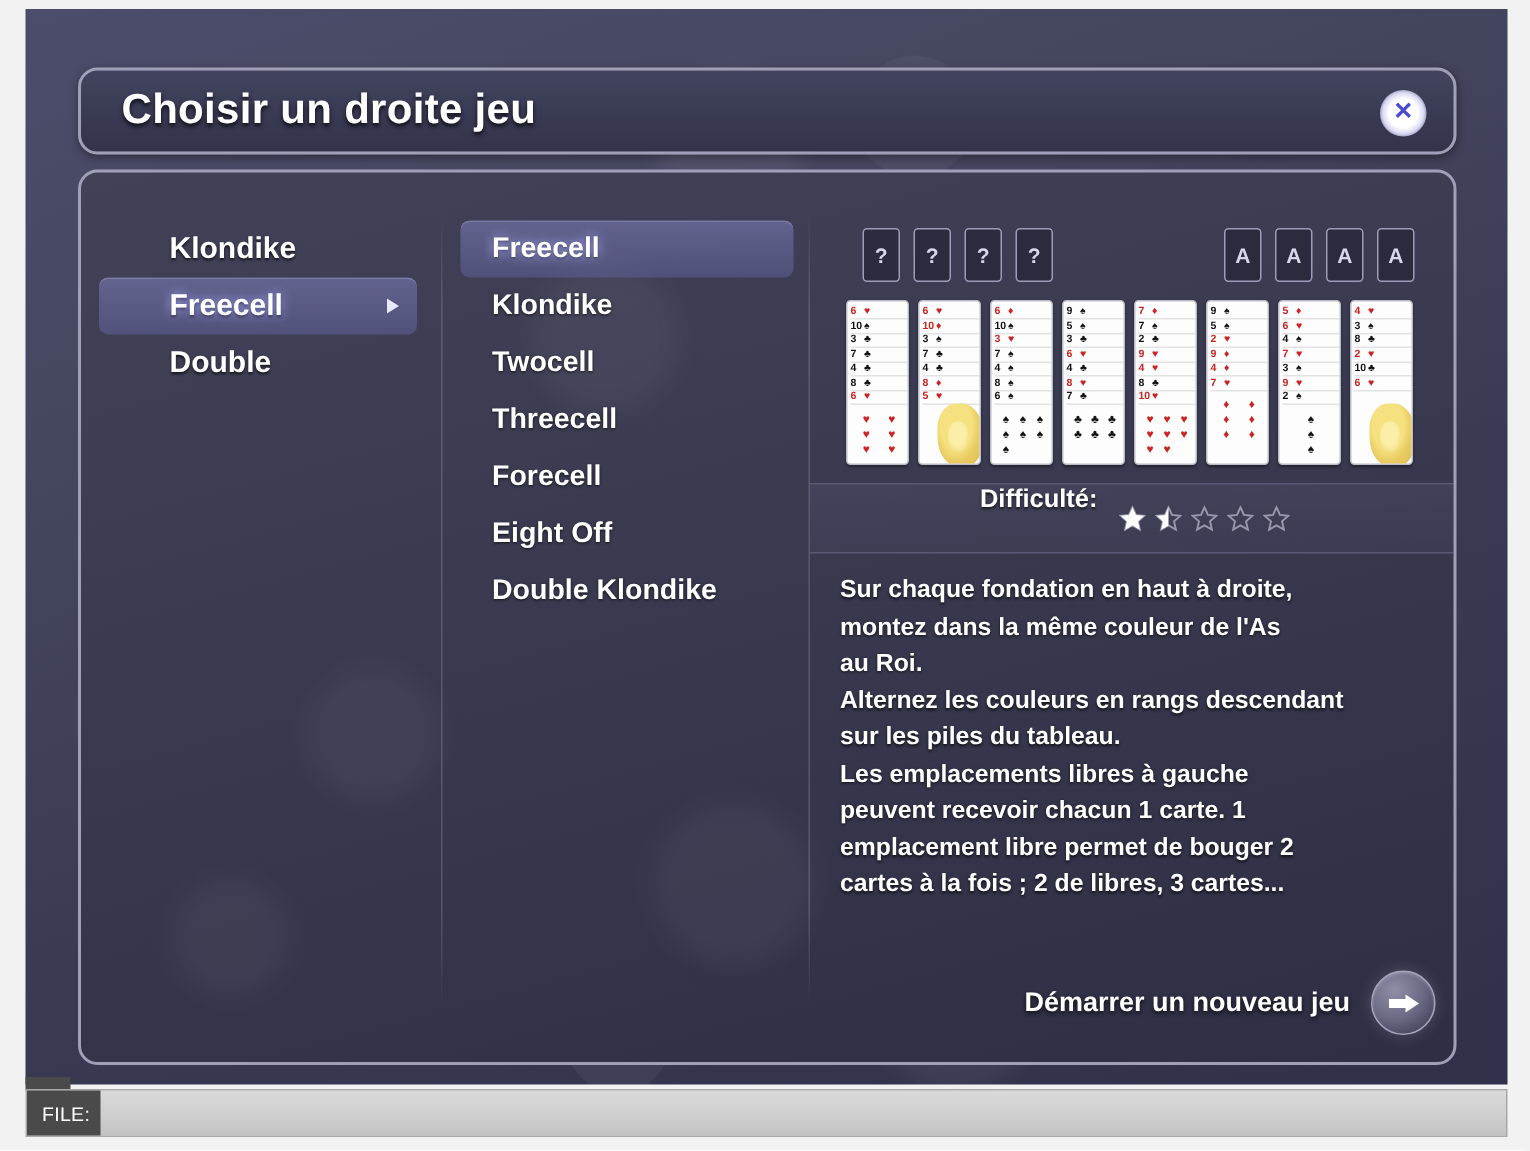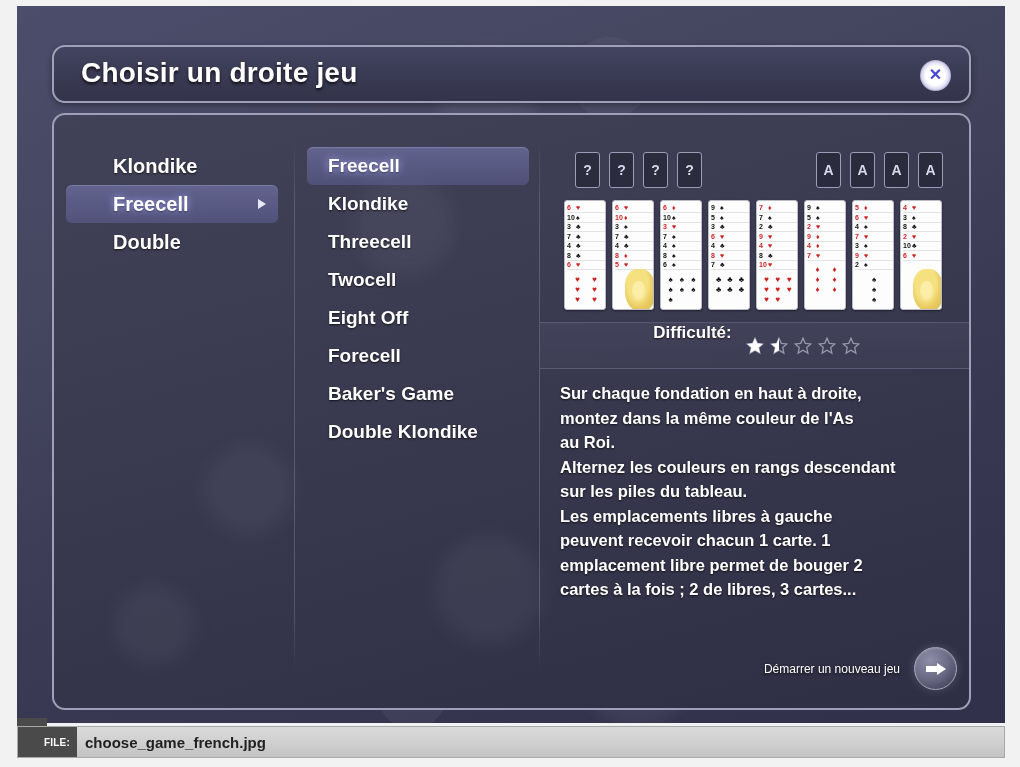--- a/index.html
+++ b/index.html
@@ -324,22 +324,22 @@
   
   #start-row {
     position: absolute;
     right: 16px; bottom: 22px;
     display: flex;
     align-items: center;
     gap: 14px;
     cursor: pointer;
   }
   #start-label {
-    font-size: 12px;
-    font-weight: normal;
+    font-size: 18px;
+    font-weight: bold;
     color: #ffffff;
     text-shadow: 0 1px 3px rgba(0,0,0,0.75);
     white-space: nowrap;
   }
   #start-arrow-btn {
     width: 43px; height: 43px;
     border-radius: 50%;
     background: radial-gradient(circle at 36% 30%, #8e8ea8 0%, #6b6b86 48%, #4a4a63 78%, #3a3a50 100%);
     border: 1px solid #a6a6bd;
     display: flex; align-items: center; justify-content: center;
@@ -373,25 +373,25 @@
     background: linear-gradient(180deg, #d9d9d9 0%, #cfcfcf 55%, #c2c2c2 100%);
     border: 1px solid #a8a8a8;
     box-sizing: border-box;
     display: flex;
     align-items: center;
   }
   #file-badge {
     align-self: stretch;
     background: #4a4a4a;
     color: #ffffff;
-    font-size: 10px;
-    font-weight: bold;
+    font-size: 13px;
+    font-weight: normal;
     display: flex;
     align-items: center;
-    padding: 0 7px 0 26px;
+    padding: 0 7px 0 10px;
     letter-spacing: 0.2px;
   }
   #file-name {
     font-size: 15px;
     font-weight: bold;
     color: #222222;
     padding-left: 8px;
     white-space: nowrap;
   }
   #file-bar-tab {
@@ -446,33 +446,30 @@
       </div>
 
     <div id="game-list">
         <div class="game-item selected">
           <span class="game-label">Freecell</span>
         </div>
         <div class="game-item">
           <span class="game-label">Klondike</span>
         </div>
         <div class="game-item">
+          <span class="game-label">Twocell</span>
+        </div>
+        <div class="game-item">
           <span class="game-label">Threecell</span>
         </div>
         <div class="game-item">
-          <span class="game-label">Twocell</span>
+          <span class="game-label">Forecell</span>
         </div>
         <div class="game-item">
           <span class="game-label">Eight Off</span>
-        </div>
-        <div class="game-item">
-          <span class="game-label">Forecell</span>
-        </div>
-        <div class="game-item">
-          <span class="game-label">Baker's Game</span>
         </div>
         <div class="game-item">
           <span class="game-label">Double Klondike</span>
         </div>
       </div>
 
     <div id="preview-panel">
 
       <div id="board-preview">
         <div id="empty-slots">
@@ -866,16 +863,15 @@
           </div>
         </div>
       </div>
 
     </div>
   </div>
 
   <div id="file-bar-tab"></div>
   <div id="file-bar">
     <div id="file-badge">FILE:</div>
-    <div id="file-name">choose_game_french.jpg</div>
   </div>
 
 </div>
 
 </body></html>

